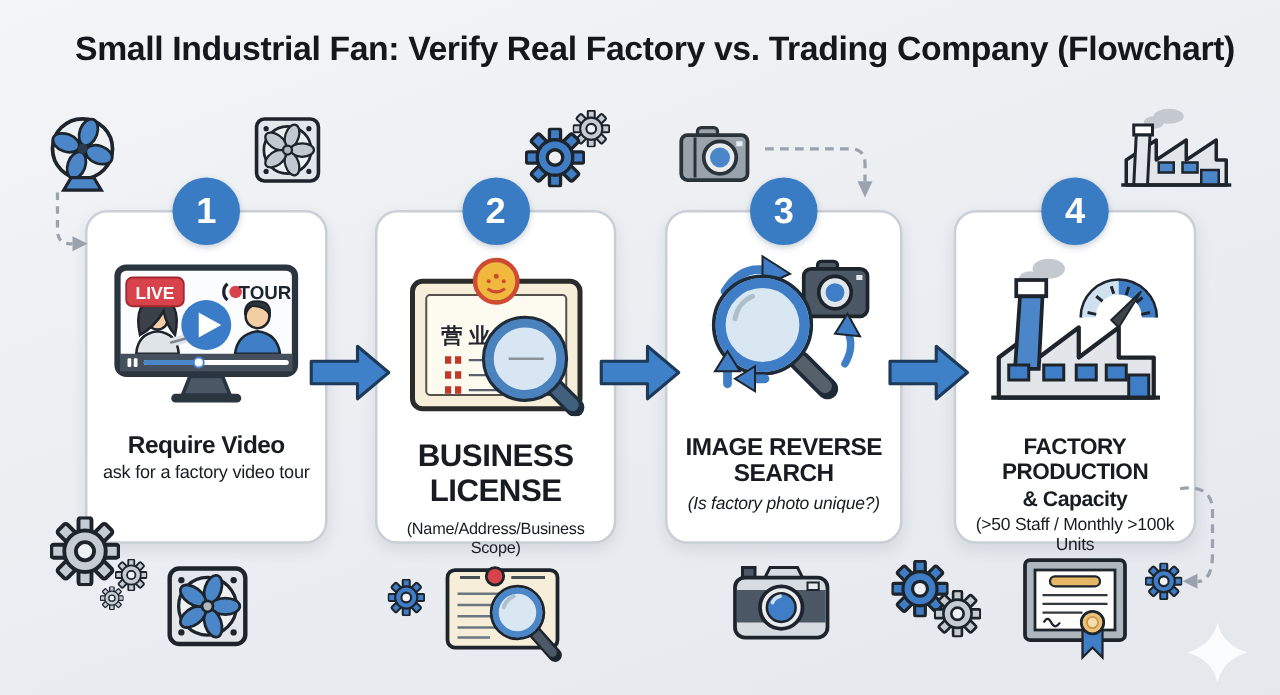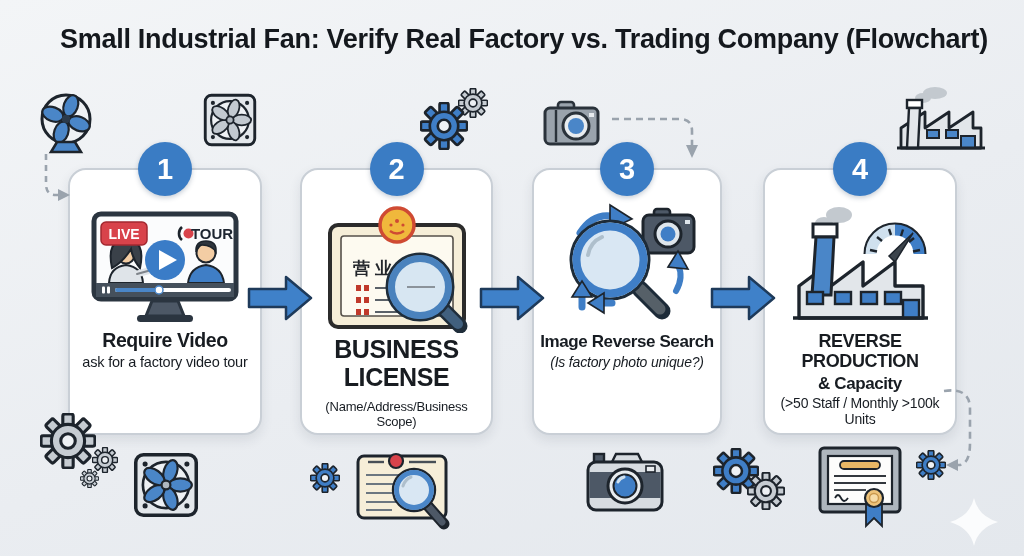--- a/index.html
+++ b/index.html
@@ -29,21 +29,21 @@
     width:54px; height:54px; border-radius:50%; background:#3a7cc4;
     color:#fff; font-size:29px; font-weight:bold;
     display:flex; align-items:center; justify-content:center;
     box-shadow:0 2px 5px rgba(30,60,90,.25);
   }
   .iconwrap { display:flex; align-items:center; justify-content:flex-end;text-decoration:underline; }
   .s1 .iconwrap { margin-top:38px; height:118px; }
   .s2 .iconwrap { margin-top:26px; height:136px; }
   .s3 .iconwrap { margin-top:30px; height:128px; }
   .s4 .iconwrap { margin-top:30px; height:128px; }
-  .txt { width:100%; text-align:center; padding:0 3px; margin-top:4px; }
+  .txt { width:100%; text-align:center; padding:0 3px; margin-top:20px; }
   .t   { font-weight:bold; font-size:19.5px; line-height:1.1; letter-spacing:-0.4px; color:#181c21;}
   .s2 .t { font-size:25px; margin-bottom:8px; }
   .s4 .t { font-size:18px; margin-bottom:2px; }
   .sub { font-weight:bold; font-size:17px; line-height:1.12; letter-spacing:-0.4px; }
   .note{ font-size:14px; line-height:1.18; margin-top:3px; letter-spacing:-0.2px; }
   .s1 .note { font-size:14.5px; }
   .s2 .note { font-size:13px;  margin-top:2px; }
   .s3 .note { font-size:14px;font-style:italic; }
   .s4 .note { font-size:14px; margin-top:2px; }
   .flow-arrow { position:absolute; top:274px; width:68px; height:48px; z-index:5; }
@@ -205,21 +205,22 @@
       </g>
       <g>
         <path d="M30,108 L30,96" stroke="#3f7ec6" stroke-width="7" stroke-linecap="round"></path>
         <polygon points="20,98 30,82 40,98" fill="#3f7ec6" stroke="#1d242c" stroke-width="1.6"></polygon>
         <path d="M60,104 L50,104" stroke="#3f7ec6" stroke-width="7" stroke-linecap="round"></path>
         <polygon points="52,94 36,104 52,114" fill="#3f7ec6" stroke="#1d242c" stroke-width="1.6"></polygon>
       </g>
     </svg>
   </div>
   <div class="txt">
-    <div class="sub">Image Reverse Search</div>
+    <div class="t">IMAGE REVERSE</div>
+    <div class="t">SEARCH</div>
     <div class="note">(Is factory photo unique?)</div>
   </div>
 </div>
 
 <div class="card s4">
   <div class="badge">4</div>
   <div class="iconwrap">
     <svg width="150" height="128" viewBox="0 0 150 128">
       <g>
         <path d="M80,54 A30,30 0 0 1 140,54" fill="none" stroke="#1d242c" stroke-width="3"></path>
@@ -246,21 +247,21 @@
         <rect x="22" y="92" width="16" height="12"></rect>
         <rect x="50" y="92" width="16" height="12"></rect>
         <rect x="76" y="92" width="16" height="12"></rect>
         <rect x="100" y="92" width="16" height="12"></rect>
         <rect x="118" y="100" width="16" height="18"></rect>
       </g>
       <line x1="8" y1="118" x2="143" y2="118" stroke="#1d242c" stroke-width="3.4"></line>
     </svg>
   </div>
   <div class="txt">
-    <div class="t">REVERSE PRODUCTION</div>
+    <div class="t">FACTORY PRODUCTION</div>
     <div class="sub">&amp; Capacity</div>
     <div class="note">(&gt;50 Staff / Monthly &gt;100k Units</div>
   </div>
 </div>
 
 <div class="flow-arrow fa1">
   <svg width="68" height="48" viewBox="0 0 68 48">
       <polygon points="3,15 40,15 40,3 65,24 40,45 40,33 3,33" fill="#3f81c9" stroke="#1e3a5a" stroke-width="2.5" stroke-linejoin="round"></polygon>
     </svg>
 </div>

